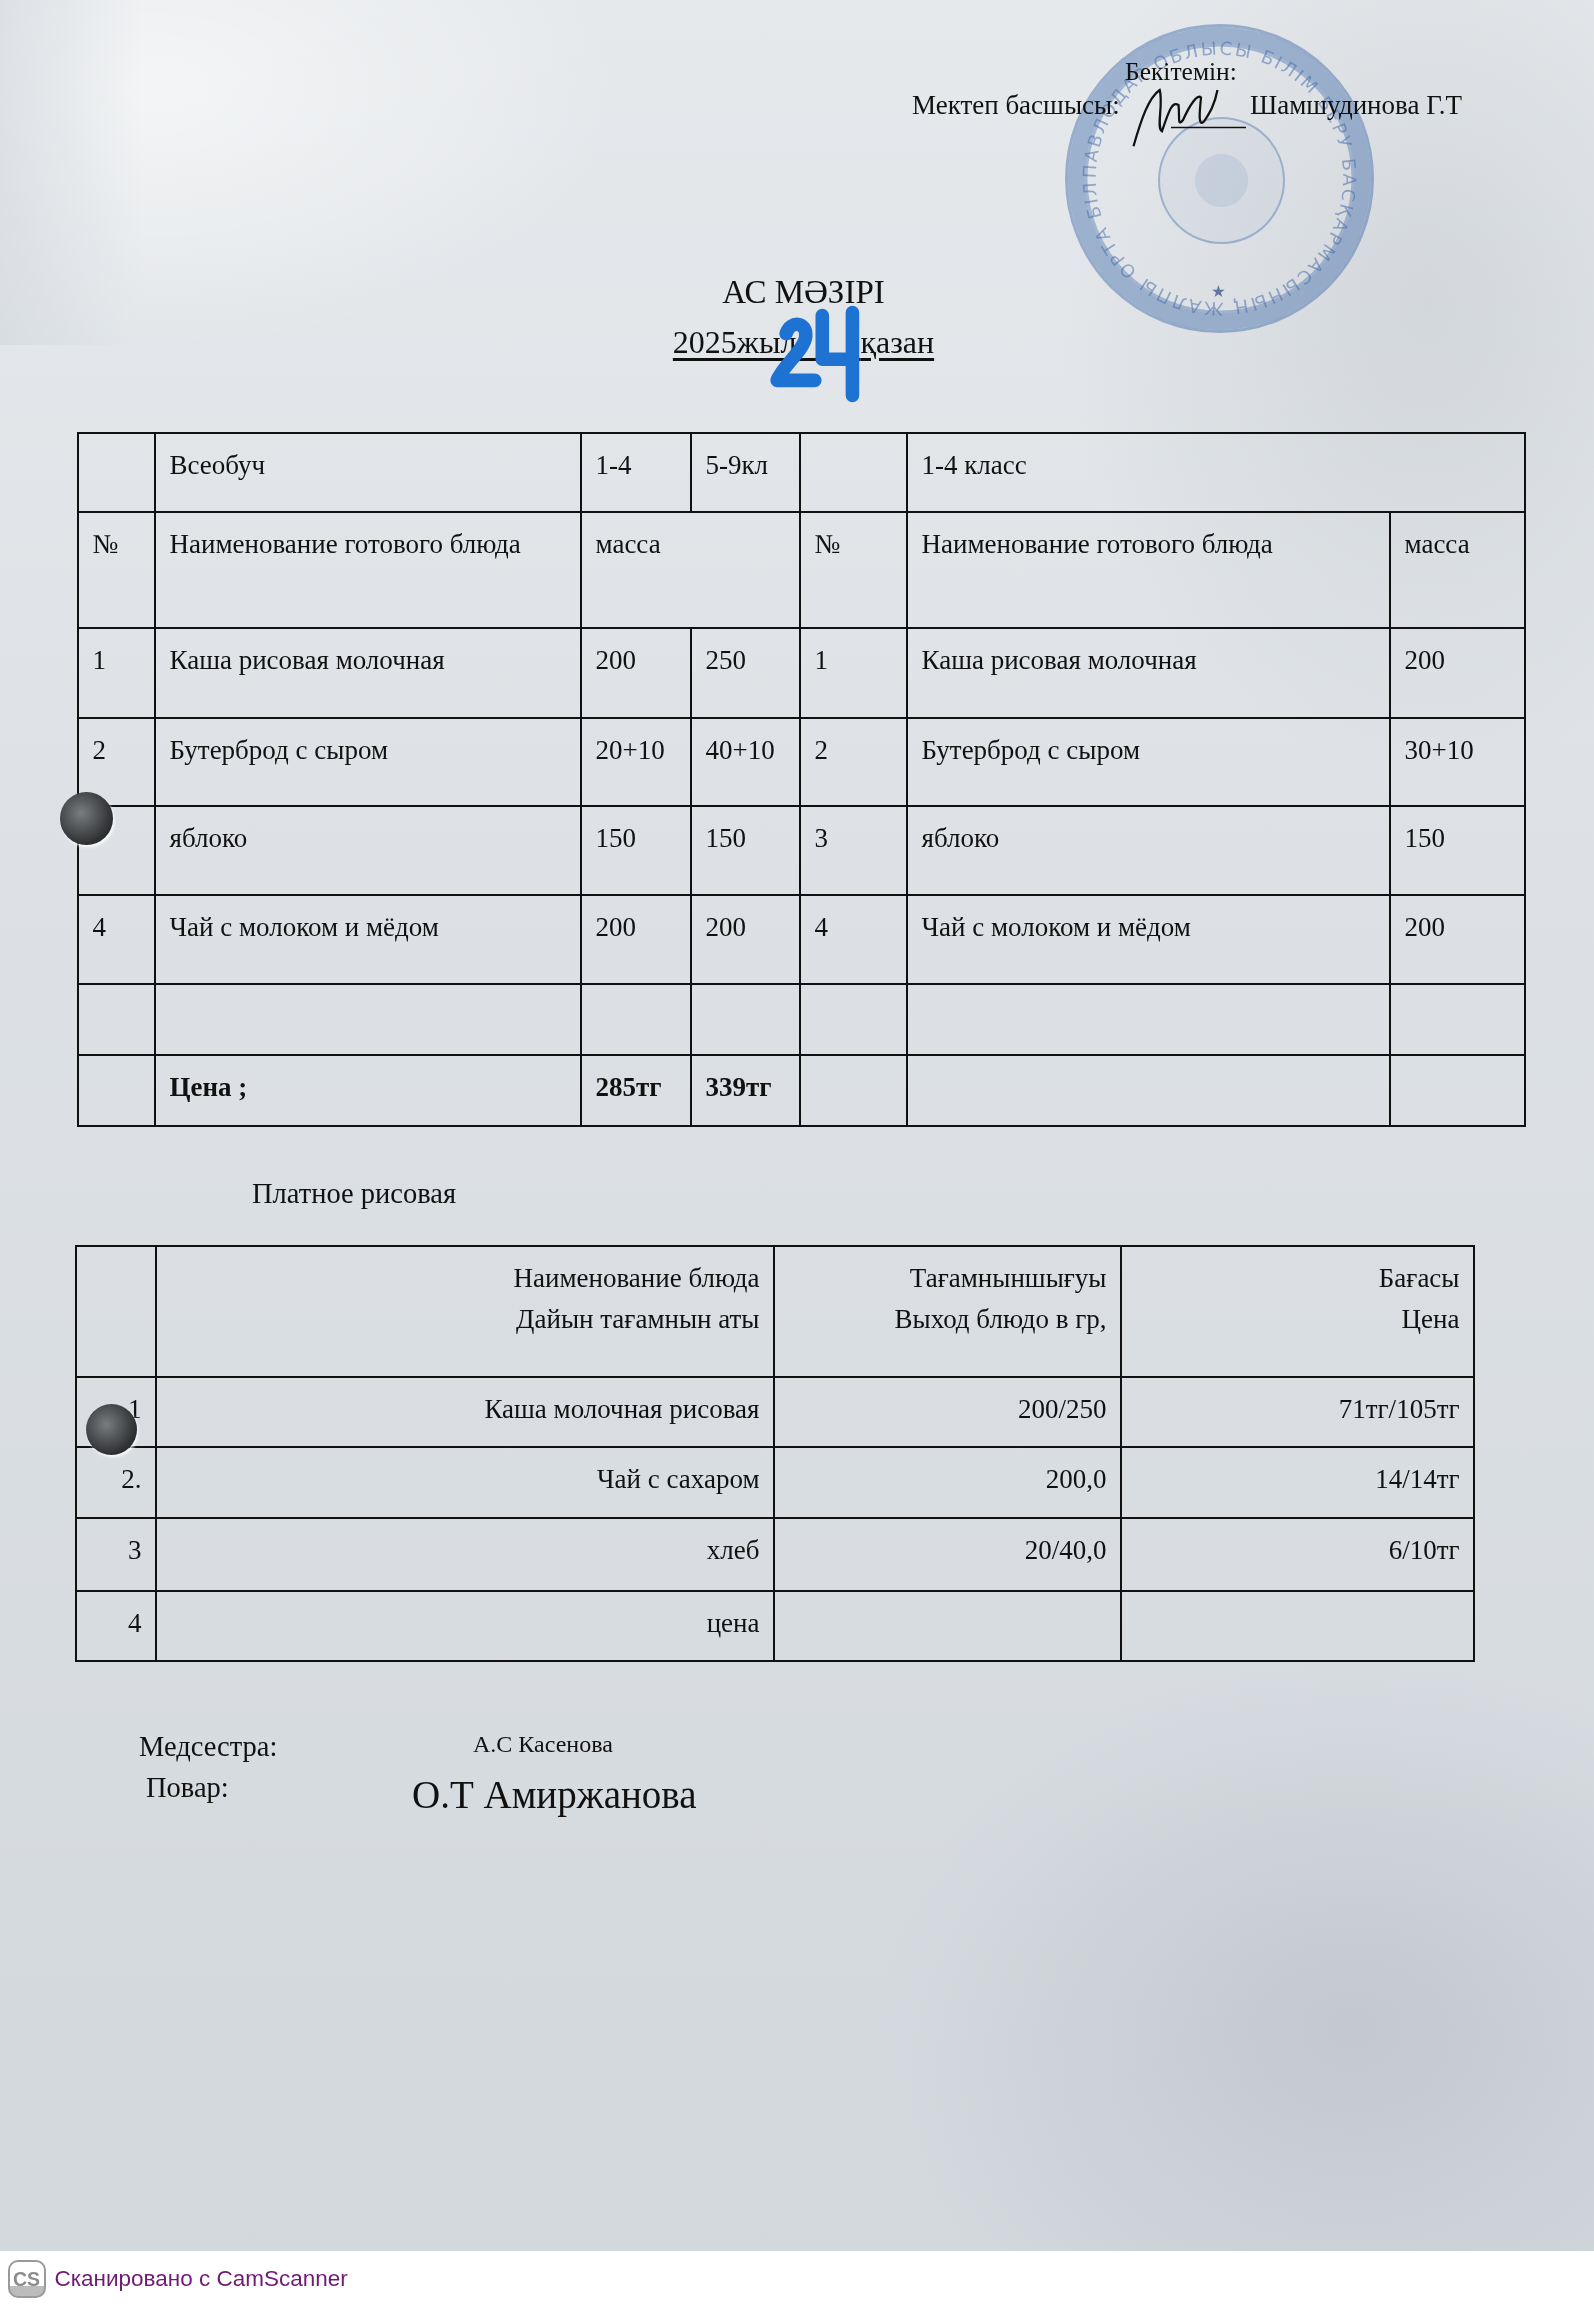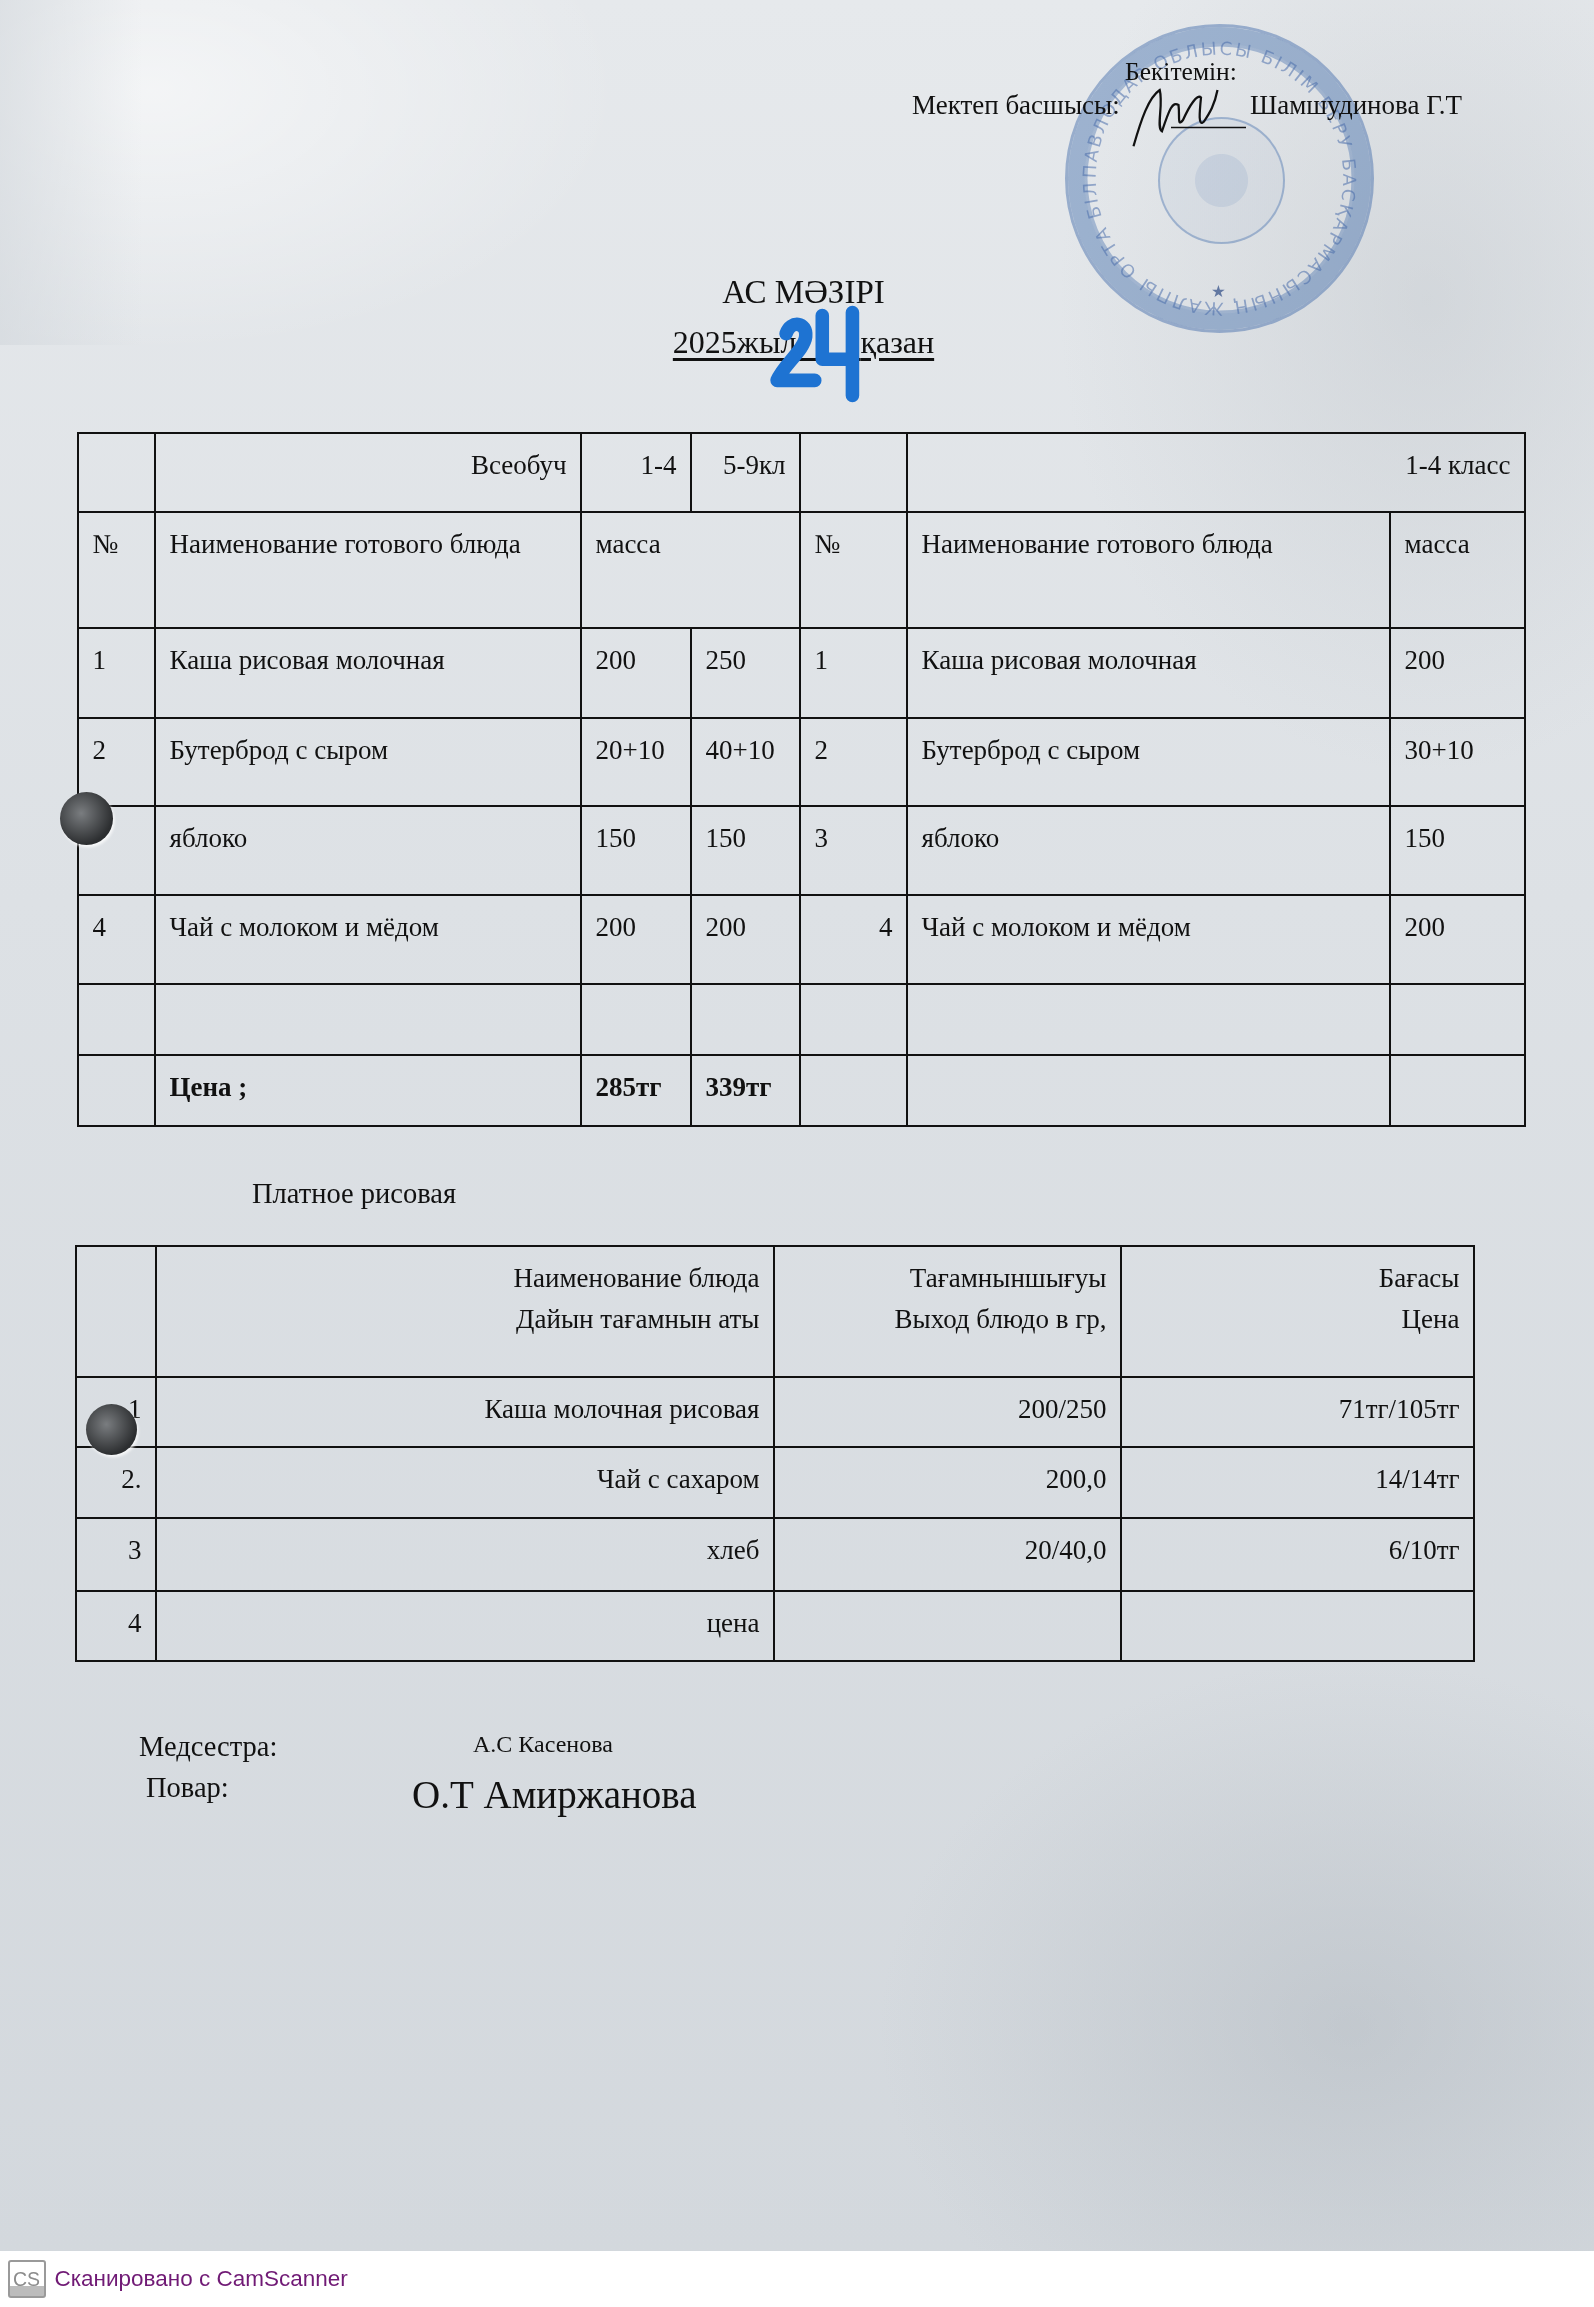--- a/index.html
+++ b/index.html
@@ -56,21 +56,21 @@
 
   
   table.doc {
     position: absolute; border-collapse: collapse; table-layout: fixed;
     font-size: 27px;
   }
   table.doc td {
     border: 2.3px solid #111; vertical-align: top; padding: 10.5px 13.5px;
     line-height: 1.55;
   }
-  table.doc td.center { text-align: right; }
+  table.doc td.center { text-align: left; }
   table.doc td.bold { font-weight: bold; }
 
   #table1 { left: 77px; top: 432px; width: 1446px; }
   #table2 { left: 75px; top: 1245px; width: 1398px; text-align: right; }
 
   .paid-title { left: 252px; top: 1178px; font-size: 28.5px; }
 
   .sig1-label { left: 139px; top: 1731px; font-size: 28.5px; }
   .sig1-name  { left: 473px; top: 1731px; font-size: 24px; font-family: Liberation Serif, serif; }
   .sig2-label { left: 146px; top: 1772px; font-size: 28.5px; }
@@ -85,22 +85,22 @@
   .hole1 { left: 60px; top: 792px; width: 53px; height: 53px; }
   .hole2 { left: 86px; top: 1404px; width: 51px; height: 51px; }
 
   
   .footer {
     position: absolute; left: 0; top: 2251px; width: 1594px; height: 56px;
     background: #ffffff; display: flex; align-items: center;
     font-family: "Liberation Sans", "DejaVu Sans", sans-serif;
   }
   .cs-logo {
-    margin-left: 7.5px; width: 38px; height: 38px; border: 2.3px solid #9a9a9a; border-radius: 3px;
-    color: #8c8c8c; font-weight: normal; font-size: 19.5px; display: flex; align-items: center; justify-content: center;
+    margin-left: 7.5px; width: 38px; height: 38px; border: 2.3px solid #9a9a9a; border-radius: 10px;
+    color: #8c8c8c; font-weight: bold; font-size: 19.5px; display: flex; align-items: center; justify-content: center;
     box-sizing: border-box; background: linear-gradient(180deg, #fff 0 70%, #bcbcbc 70% 100%);
   }
   .cs-text { margin-left: 9px; font-size: 22.5px; color: #701a75; }
 </style>
 </head>
 <body>
 
 <div class="paper"></div>
 
 <div class="abs seal">

